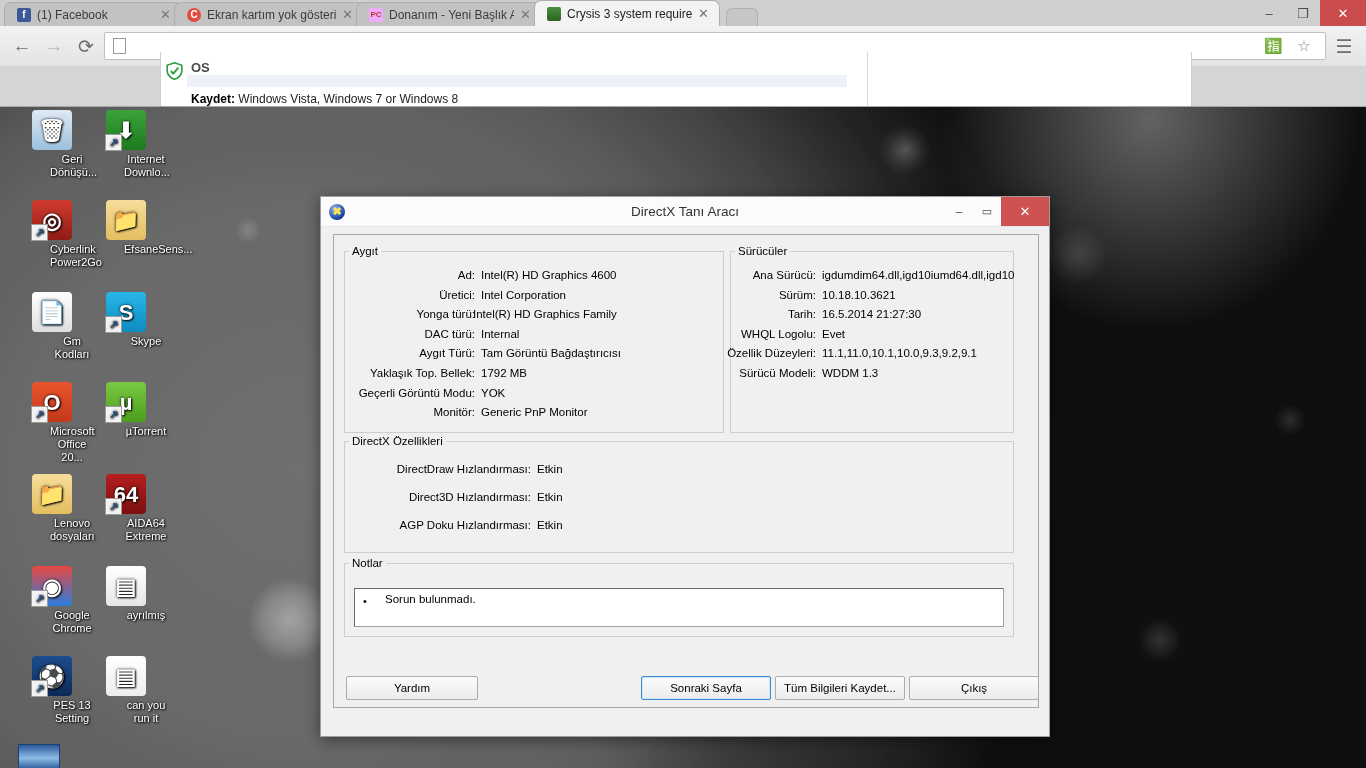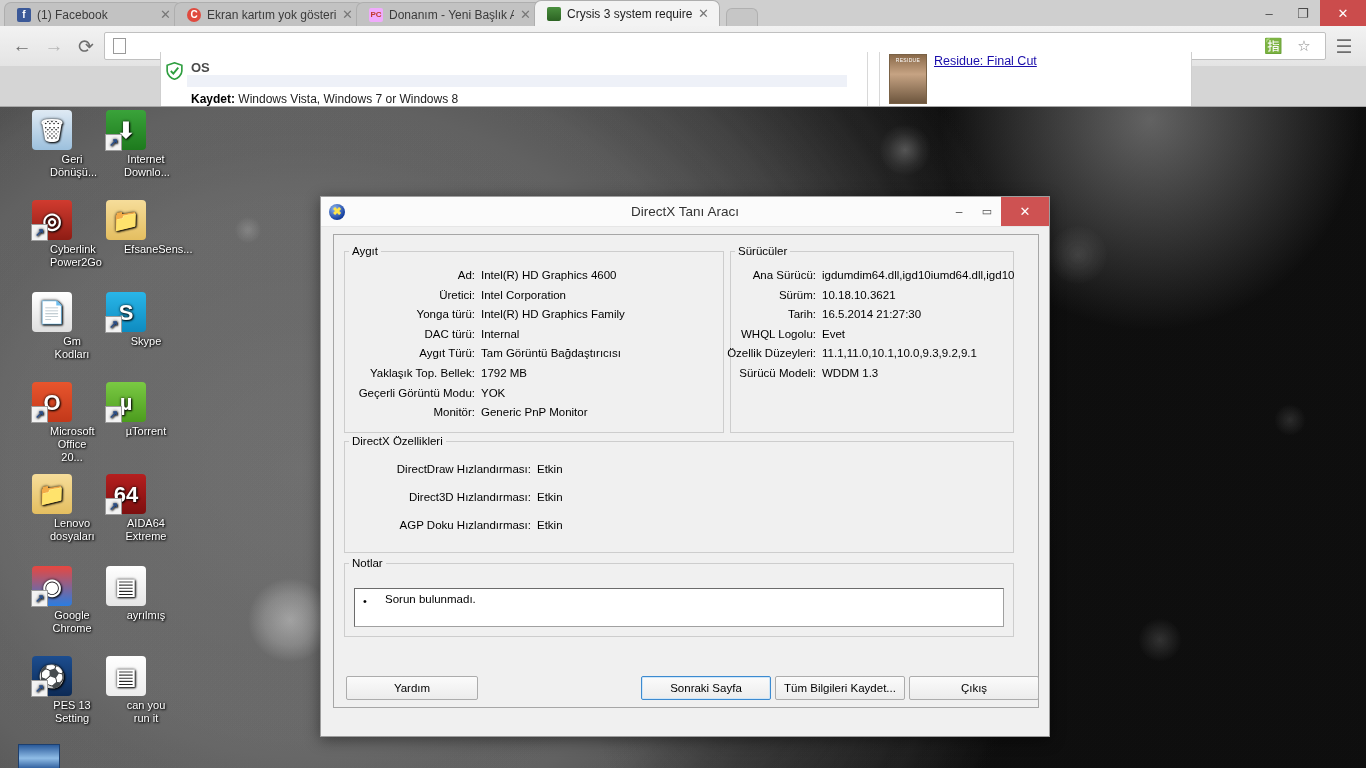--- a/index.html
+++ b/index.html
@@ -285,26 +285,20 @@
   <div id="content-left">
     <svg class="shield" viewBox="0 0 20 22">
       <path d="M10 1 L19 4 V11 C19 16 14 20 10 21 C6 20 1 16 1 11 V4 Z" fill="#fff" stroke="#2e9e3f" stroke-width="2"></path>
       <path d="M5.5 11 L8.6 14.2 L14.6 6.8" fill="none" stroke="#2e9e3f" stroke-width="2.3"></path>
     </svg>
     <div class="bluebar"></div>
     <div class="os-row">OS</div>
     <div class="min-row"><b>Kaydet:</b> <span>Windows Vista, Windows 7 or Windows 8</span></div>
   </div>
   <div id="content-div"></div>
-  <div id="content-right">
-    <div class="thumb">
-      <div class="tt">RESIDUE</div>
-    </div>
-    <a class="residue" href="#">Residue: Final Cut</a>
-  </div>
 </div>
 
 <div id="dxdlg">
 
   <div id="dxtitle">
     <div class="dxicon">✖</div>
     <div class="dxname">DirectX Tanı Aracı</div>
     <div id="dxwinctl">
       <div>–</div>
       <div class="dxmax">▭</div>
@@ -323,21 +317,21 @@
             <div class="kvrow" style="left: 0px; right: 0px; top: 12px;">
               <span class="k" style="right: calc(100% - 130px);">Ad:</span>
               <span class="v" style="left: 136px;">Intel(R) HD Graphics 4600</span>
             </div>
             <div class="kvrow" style="left: 0px; right: 0px; top: 31.6px;">
               <span class="k" style="right: calc(100% - 130px);">Üretici:</span>
               <span class="v" style="left: 136px;">Intel Corporation</span>
             </div>
             <div class="kvrow" style="left: 0px; right: 0px; top: 51.2px;">
               <span class="k" style="right: calc(100% - 130px);">Yonga türü:</span>
-              <span class="v" style="left: 136px;">Intel(R) HD Graphics Family</span>
+              <span class="v" style="left: 128px;">Intel(R) HD Graphics Family</span>
             </div>
             <div class="kvrow" style="left: 0px; right: 0px; top: 70.8px;">
               <span class="k" style="right: calc(100% - 130px);">DAC türü:</span>
               <span class="v" style="left: 136px;">Internal</span>
             </div>
             <div class="kvrow" style="left: 0px; right: 0px; top: 90.4px;">
               <span class="k" style="right: calc(100% - 130px);">Aygıt Türü:</span>
               <span class="v" style="left: 136px;">Tam Görüntü Bağdaştırıcısı</span>
             </div>
             <div class="kvrow" style="left: 0px; right: 0px; top: 110px;">

